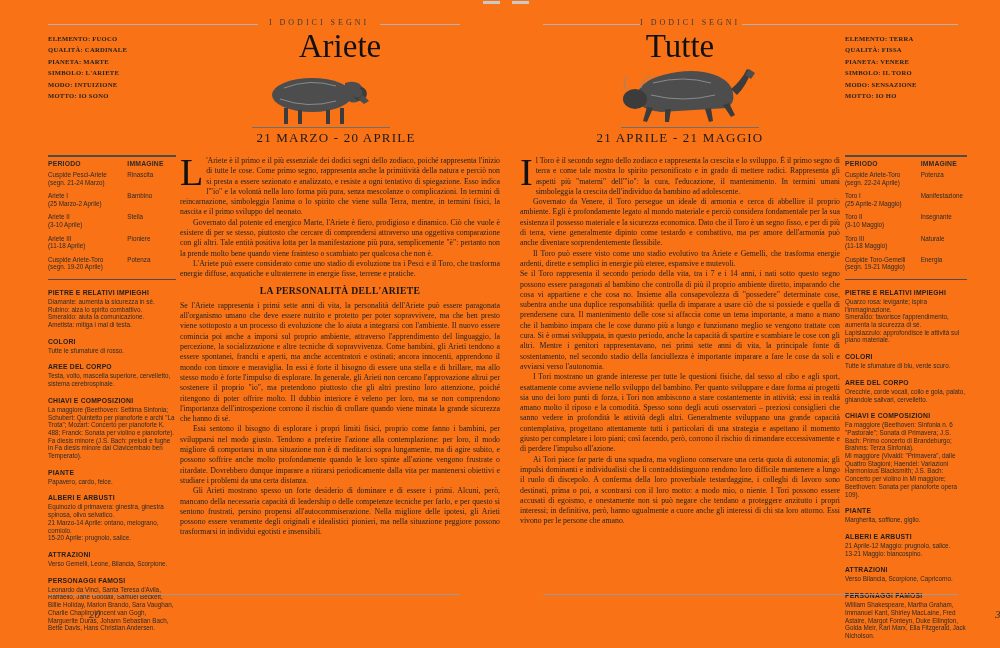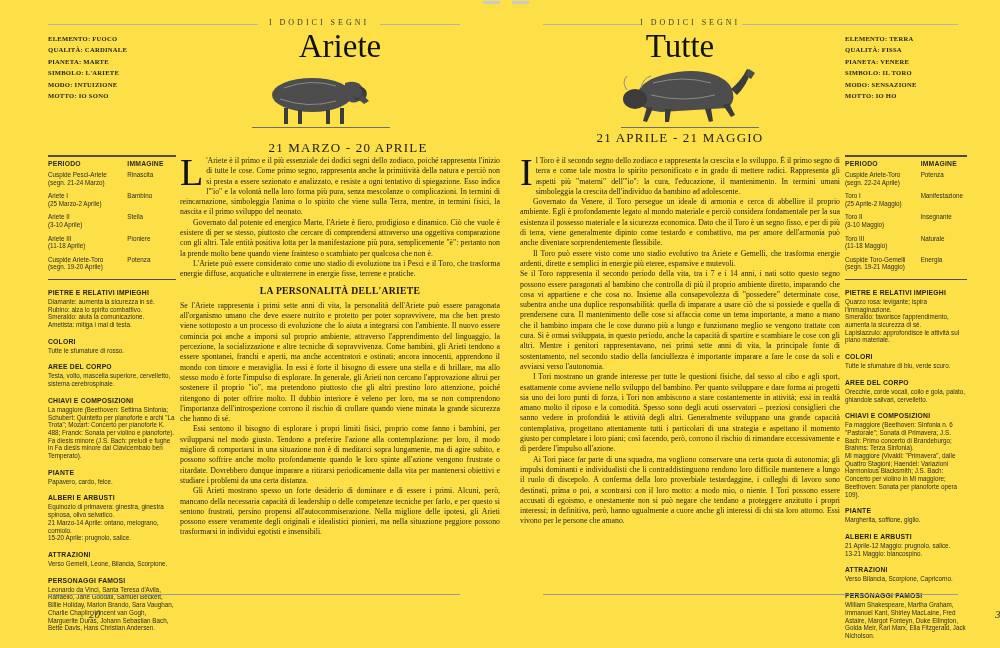--- a/index.html
+++ b/index.html
@@ -1,17 +1,17 @@
 <!DOCTYPE html>
 <html lang="it"><head>
 <meta charset="utf-8">
 <style>
   html,body{margin:0;padding:0;}
   body{background:#e8e8e8;font-family:"Liberation Serif",serif;}
-  .spread{position:relative;width:1000px;height:648px;background:#fde047;overflow:hidden;color:#1c1c1c;}
+  .spread{position:relative;width:1000px;height:648px;background:#f97316;overflow:hidden;color:#1c1c1c;}
   .binding-mark{position:absolute;top:1px;height:3px;background:#c9c9c9;}
   .bm1{left:483px;width:17px;}
   .bm2{left:512px;width:17px;}
 
   
   .hrule{position:absolute;top:24px;border-top:1px solid #b3b3b3;height:0;}
   .frule{position:absolute;top:594px;border-top:1px solid #9a9a9a;height:0;}
   .header-label{position:absolute;top:18px;font-size:8px;letter-spacing:3px;color:#3a3a3a;text-align:center;white-space:nowrap;}
   .sign-title{position:absolute;top:28px;width:320px;text-align:center;font-size:33px;color:#111;}
   .illustration{position:absolute;}
@@ -82,21 +82,21 @@
       <path class="ink2" d="M112 18 a7 7 0 1 1 -9 8 a5 5 0 1 0 6 -7 z"></path>
       <path class="ink" d="M113 26 l6 6 -5 3 -6 -5 z"></path>
       <rect class="ink2" x="34" y="39" width="4" height="16"></rect>
       <rect class="ink2" x="48" y="41" width="4" height="14"></rect>
       <rect class="ink2" x="76" y="41" width="4" height="14"></rect>
       <rect class="ink2" x="90" y="39" width="4" height="16"></rect>
       <path class="hl" d="M34 19 q26 -10 52 -2 M30 30 q28 10 56 2"></path>
     </svg>
 
     <div class="date-rule" style="left:252px;"></div>
-    <div class="date-range" style="left:188px;margin-top:10px;">21 MARZO - 20 APRILE</div>
+    <div class="date-range" style="left:176px;">21 MARZO - 20 APRILE</div>
 
     <div class="sidebar" style="left:48px;width:128px;">
       <div class="ptable">
         <div class="phead">
           <div class="pcol1">PERIODO</div>
           <div class="pcol2">IMMAGINE</div>
         </div>
         <div>
 
             <div class="prow">

